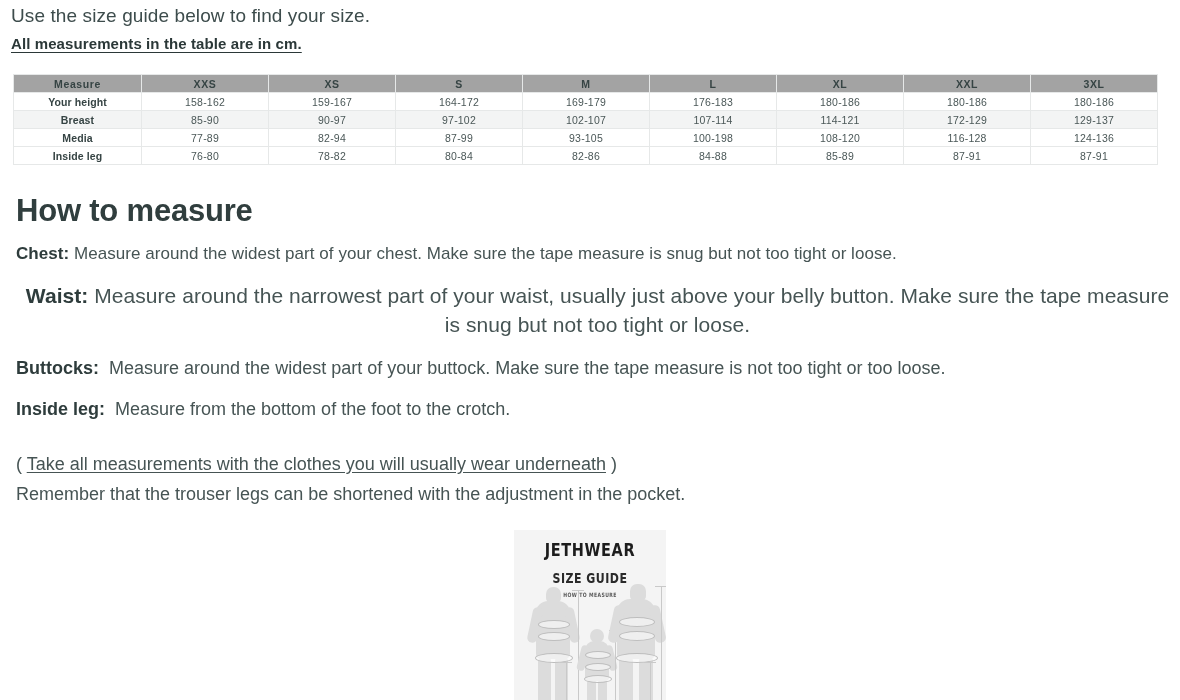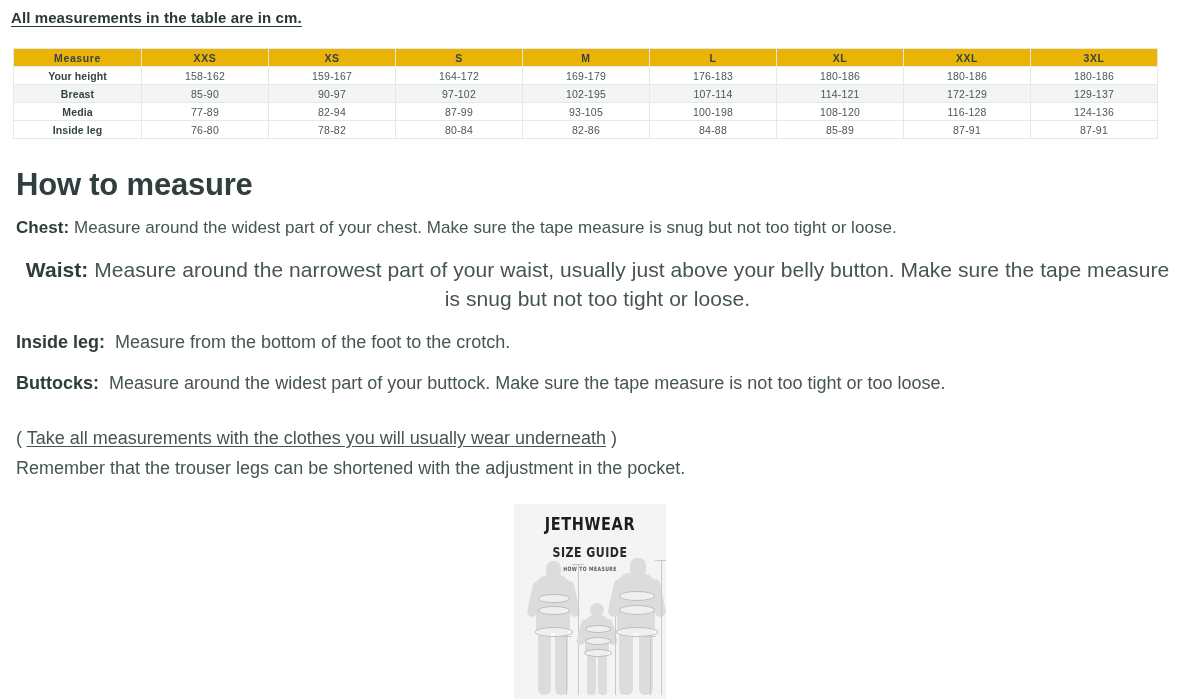--- a/index.html
+++ b/index.html
@@ -63,21 +63,21 @@
     text-align: center;
     height: 17px;
     padding: 0;
     vertical-align: middle;
     font-weight: 400;
     letter-spacing: 0.2px;
   }
   table.size-table thead th {
     font-weight: 700;
     color: #364444;
-    background: #eab308;
+    background: #a3a3a3;
     letter-spacing: 0.6px;
   }
   table.size-table tbody th.rowhead {
     font-weight: 700;
     color: #364444;
     letter-spacing: 0.1px;
   }
   table.size-table tbody tr.shaded th,
   table.size-table tbody tr.shaded td {
     background: #f3f4f4;
@@ -210,20 +210,21 @@
     height: 1px;
     background: #c9c9c9;
   }
 </style>
 </head>
 <body>
 
 <div class="page">
 
   <div class="intro">
+    <div class="intro-line1">Use the size guide below to find your size.</div>
     <div class="intro-line2">All measurements in the table are in cm.</div>
   </div>
 
   <div class="table-wrap">
     <table class="size-table">
       <colgroup>
         <col class="c-measure">
         <col>
           <col>
           <col>
@@ -256,21 +257,21 @@
           <td>176-183</td>
           <td>180-186</td>
           <td>180-186</td>
           <td>180-186</td>
         </tr>
         <tr class="shaded">
           <th class="rowhead">Breast</th>
           <td>85-90</td>
           <td>90-97</td>
           <td>97-102</td>
-          <td>102-195</td>
+          <td>102-107</td>
           <td>107-114</td>
           <td>114-121</td>
           <td>172-129</td>
           <td>129-137</td>
         </tr>
         <tr>
           <th class="rowhead">Media</th>
           <td>77-89</td>
           <td>82-94</td>
           <td>87-99</td>
@@ -301,27 +302,27 @@
     <b>Chest:</b>
     <span>Measure around the widest part of your chest. Make sure the tape measure is snug but not too tight or loose.</span>
   </p>
 
   <p class="para-waist">
     <b>Waist:</b>
     <span>Measure around the narrowest part of your waist, usually just above your belly button. Make sure the tape measure is snug but not too tight or loose.</span>
   </p>
 
   <p class="para-big">
+    <b>Buttocks:</b>&nbsp;
+    <span>Measure around the widest part of your buttock. Make sure the tape measure is not too tight or too loose.</span>
+  </p>
+
+  <p class="para-big">
     <b>Inside leg:</b>&nbsp;
     <span>Measure from the bottom of the foot to the crotch.</span>
-  </p>
-
-  <p class="para-big">
-    <b>Buttocks:</b>&nbsp;
-    <span>Measure around the widest part of your buttock. Make sure the tape measure is not too tight or too loose.</span>
   </p>
 
   <div class="para-remember">
     <div>
       <span class="paren">(</span>
       <span class="link-underline">Take all measurements with the clothes you will usually wear underneath</span>
       <span class="paren">)</span>
     </div>
     <div>Remember that the trouser legs can be shortened with the adjustment in the pocket.</div>
   </div>

